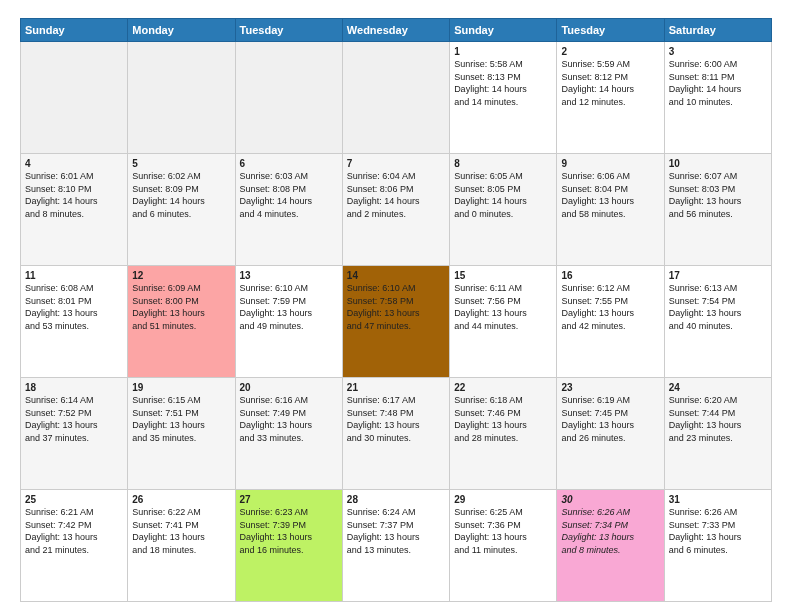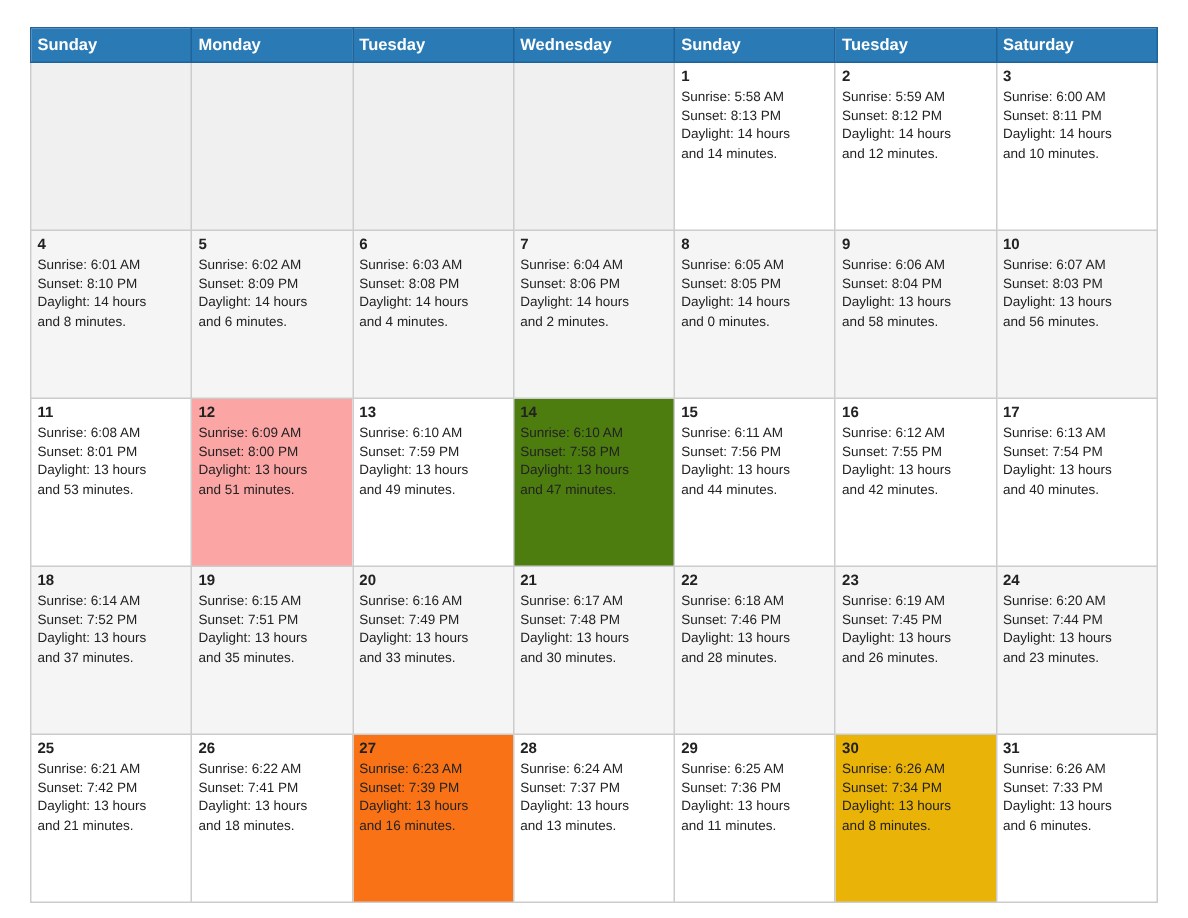--- a/index.html
+++ b/index.html
@@ -174,21 +174,21 @@
             <div class="day-info">Sunrise: 6:08 AM<br>Sunset: 8:01 PM<br>Daylight: 13 hours<br>and 53 minutes.</div>
           </td>
           <td style="background: #fca5a5;">
             <span class="day-num">12</span>
             <div class="day-info">Sunrise: 6:09 AM<br>Sunset: 8:00 PM<br>Daylight: 13 hours<br>and 51 minutes.</div>
           </td>
           <td style="background: rgb(255, 255, 255);">
             <span class="day-num">13</span>
             <div class="day-info">Sunrise: 6:10 AM<br>Sunset: 7:59 PM<br>Daylight: 13 hours<br>and 49 minutes.</div>
           </td>
-          <td style="background: #4d7c0f;">
+          <td style="background: #a16207;">
             <span class="day-num">14</span>
             <div class="day-info">Sunrise: 6:10 AM<br>Sunset: 7:58 PM<br>Daylight: 13 hours<br>and 47 minutes.</div>
           </td>
           <td style="background: rgb(255, 255, 255);">
             <span class="day-num">15</span>
             <div class="day-info">Sunrise: 6:11 AM<br>Sunset: 7:56 PM<br>Daylight: 13 hours<br>and 44 minutes.</div>
           </td>
           <td style="background: rgb(255, 255, 255);">
             <span class="day-num">16</span>
             <div class="day-info">Sunrise: 6:12 AM<br>Sunset: 7:55 PM<br>Daylight: 13 hours<br>and 42 minutes.</div>
@@ -230,33 +230,33 @@
         </tr>
         <tr>
           <td style="background: rgb(255, 255, 255);">
             <span class="day-num">25</span>
             <div class="day-info">Sunrise: 6:21 AM<br>Sunset: 7:42 PM<br>Daylight: 13 hours<br>and 21 minutes.</div>
           </td>
           <td style="background: rgb(255, 255, 255);">
             <span class="day-num">26</span>
             <div class="day-info">Sunrise: 6:22 AM<br>Sunset: 7:41 PM<br>Daylight: 13 hours<br>and 18 minutes.</div>
           </td>
-          <td style="background: #f97316;">
+          <td style="background: #bef264;">
             <span class="day-num">27</span>
             <div class="day-info">Sunrise: 6:23 AM<br>Sunset: 7:39 PM<br>Daylight: 13 hours<br>and 16 minutes.</div>
           </td>
           <td style="background: rgb(255, 255, 255);">
             <span class="day-num">28</span>
             <div class="day-info">Sunrise: 6:24 AM<br>Sunset: 7:37 PM<br>Daylight: 13 hours<br>and 13 minutes.</div>
           </td>
           <td style="background: rgb(255, 255, 255);">
             <span class="day-num">29</span>
             <div class="day-info">Sunrise: 6:25 AM<br>Sunset: 7:36 PM<br>Daylight: 13 hours<br>and 11 minutes.</div>
           </td>
-          <td style="background: #eab308;">
+          <td style="background: #f9a8d4; font-style: italic;">
             <span class="day-num">30</span>
             <div class="day-info">Sunrise: 6:26 AM<br>Sunset: 7:34 PM<br>Daylight: 13 hours<br>and 8 minutes.</div>
           </td>
           <td style="background: rgb(255, 255, 255); margin-left: 28px;">
             <span class="day-num">31</span>
             <div class="day-info">Sunrise: 6:26 AM<br>Sunset: 7:33 PM<br>Daylight: 13 hours<br>and 6 minutes.</div>
           </td>
         </tr>
       </tbody>
   </table>

